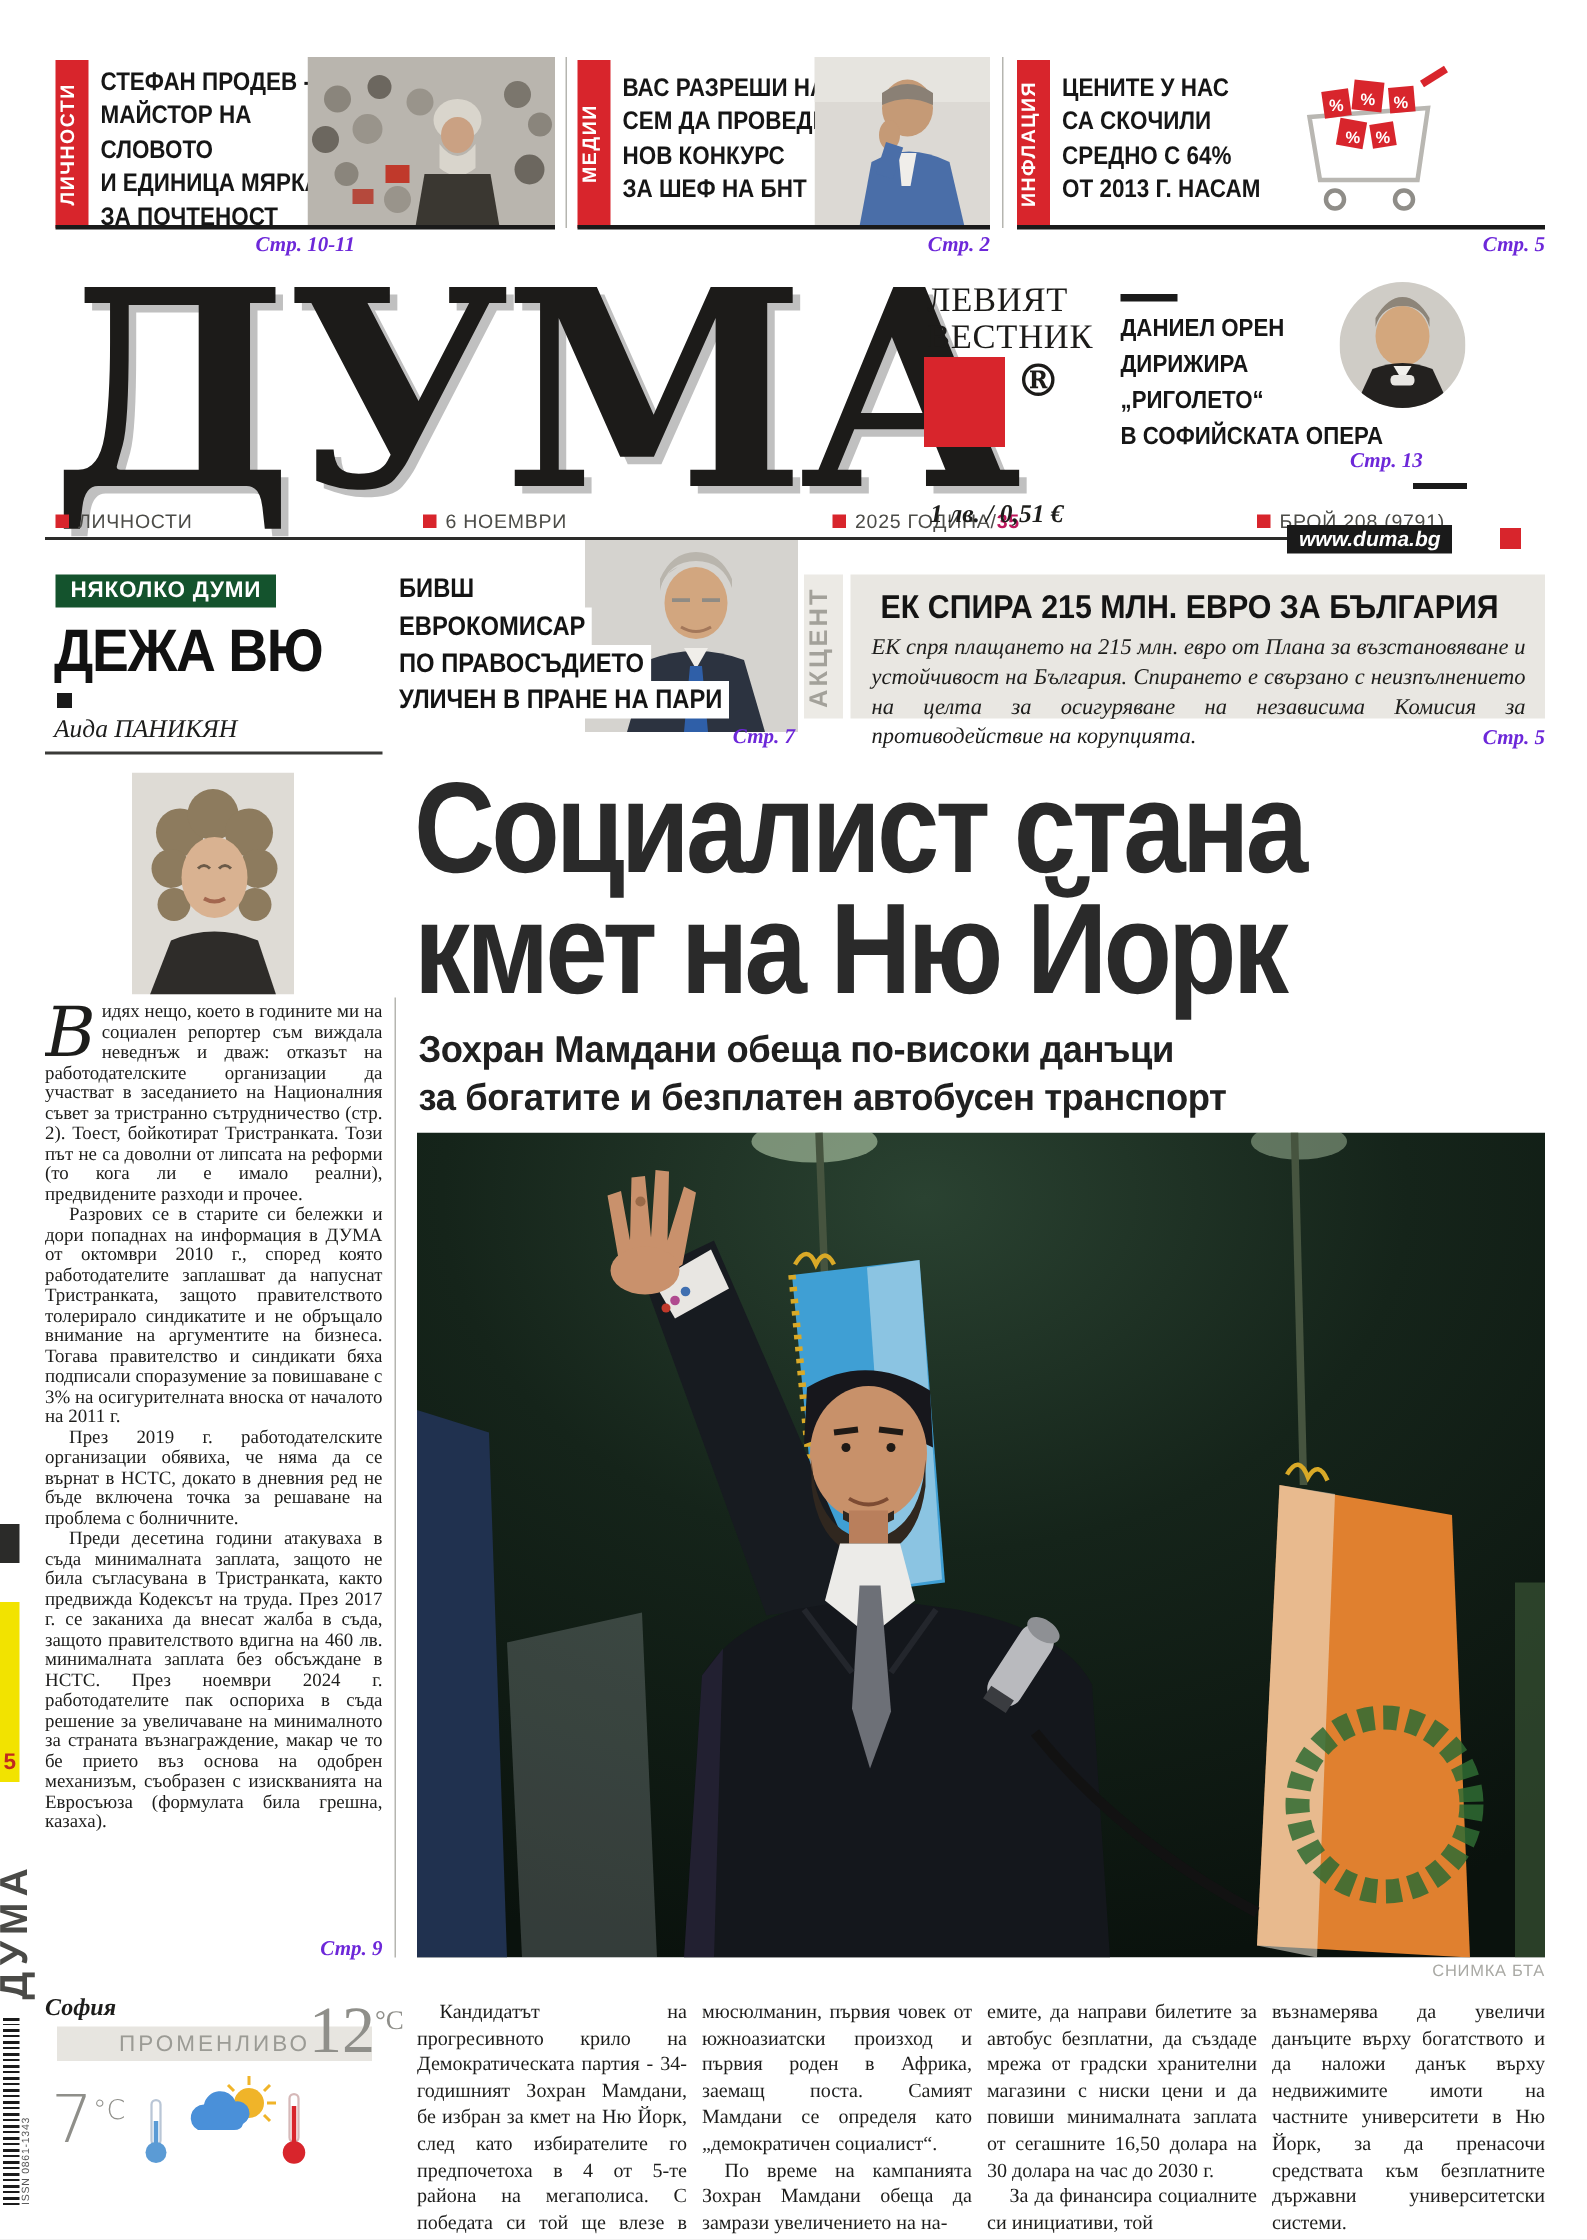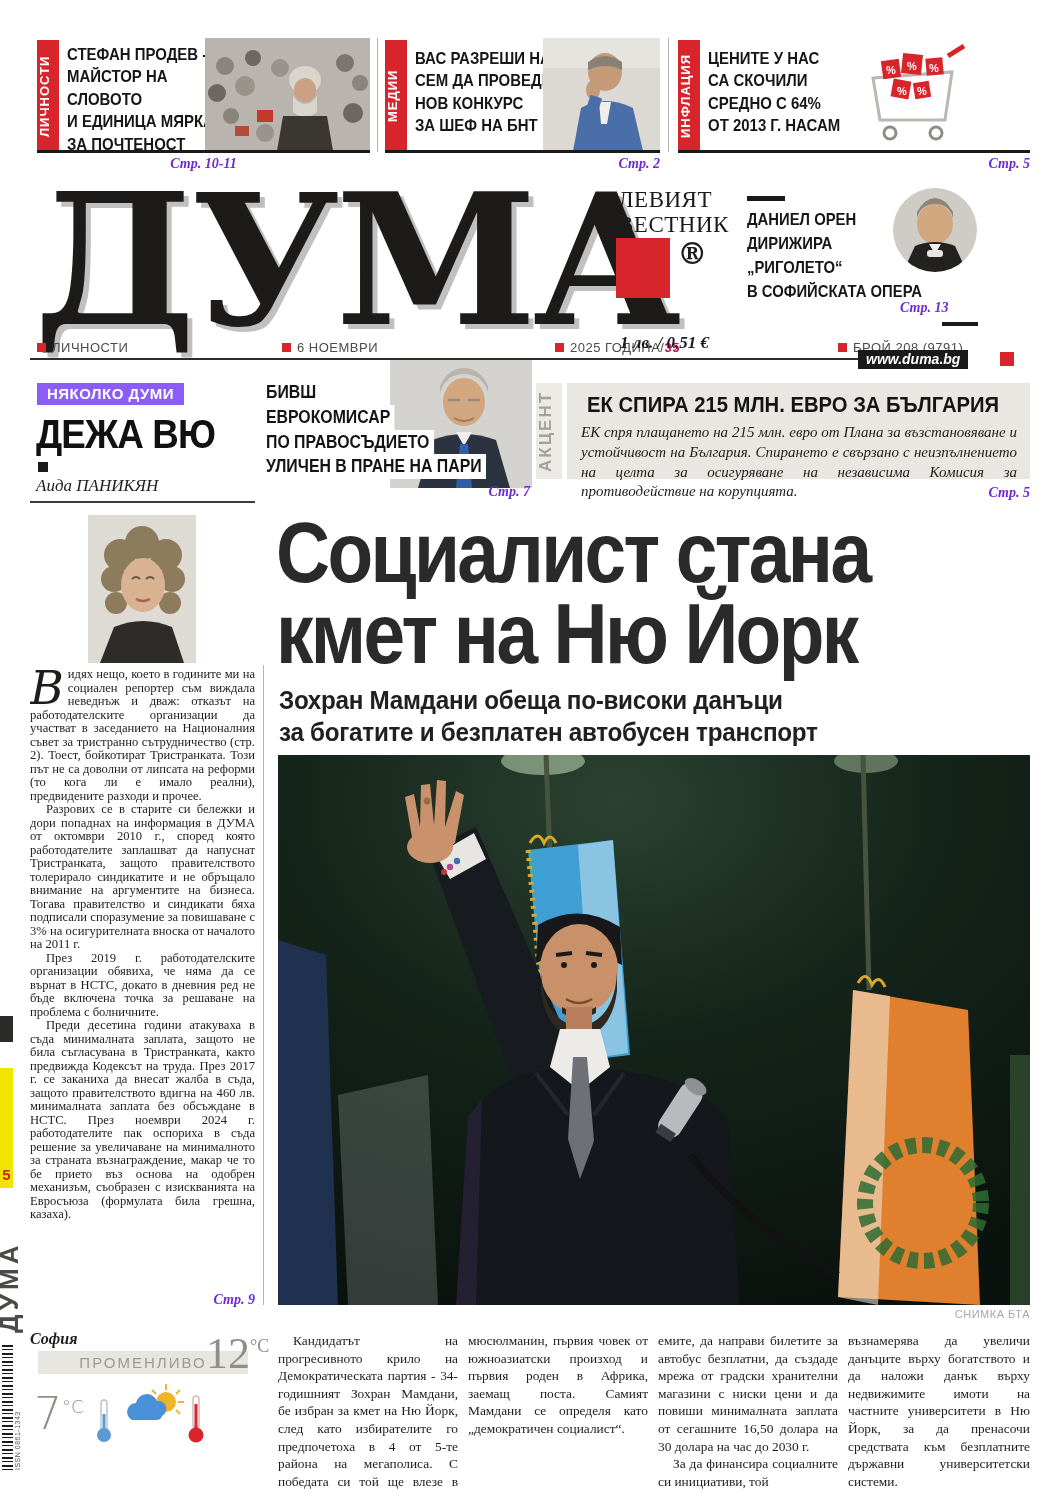--- a/index.html
+++ b/index.html
@@ -31,21 +31,21 @@
                 line-height:1.45; color:#161616; transform:scaleX(.9); transform-origin:left top; }
 
   
   .dl-item { font-family:"Liberation Sans",sans-serif; font-size:13px; color:#4c4c48; letter-spacing:.5px; }
   .dl-sq { display:inline-block; width:9px; height:9px; background:#d8252c; margin-right:6px; }
   #price { font-style:italic; font-weight:bold; font-size:17px; }
   #site-box { background:#1a1a1a; color:#fff; font-family:"Liberation Sans",sans-serif;
               font-weight:bold; font-style:italic; font-size:14px; padding:1px 8px 2px; }
 
   
-  #kicker { background:#8b5cf6; color:#fff; font-family:"Liberation Sans",sans-serif;
+  #kicker { background:#14532d; color:#fff; font-family:"Liberation Sans",sans-serif;
             font-weight:bold; font-size:15px; padding:2px 10px 3px; letter-spacing:.5px; display:inline-block; }
   #op-title { font-family:"Liberation Sans",sans-serif; font-weight:bold; font-size:40px;
               letter-spacing:-1px; transform:scaleX(.92); transform-origin:left top; color:#111; }
   #op-author { font-style:italic; font-size:17px; }
   .op-body p { font-size:12.6px; line-height:13.5px; text-align:justify; text-indent:16px; }
   .op-body p:first-child { text-indent:0; }
   .dropcap { float:left; font-family:"DejaVu Serif",serif; font-style:italic; font-size:46px;
              line-height:.82; padding:2px 4px 0 0; }
 
   
@@ -367,20 +367,21 @@
     </g>
     <path d="M412,400 Q470,472 560,520" stroke="#121212" stroke-width="7" fill="none"></path>
   </svg>
   <div class="abs" id="photo-credit" style="left:780px; top:1308px; width:250px; text-align:right;">СНИМКА БТА</div>
 
   <div class="abs story-col" style="left:278px; top:1332px; width:180px; height:158px; overflow:hidden;">
     <p class="nofirst" style="text-indent:15px;">Кандидатът на прогресивното крило на Демократическата партия - 34-годишният Зохран Мамдани, бе избран за кмет на Ню Йорк, след като избирателите го предпочетоха в 4 от 5-те района на мегаполиса. С победата си той ще влезе в историята като първия</p>
   </div>
   <div class="abs story-col" style="left:468px; top:1332px; width:180px; height:158px; overflow:hidden;">
     <p class="nofirst">мюсюлманин, първия човек от южноазиатски произход и първия роден в Африка, заемащ поста. Самият Мамдани се определя като „демократичен социалист“.</p>
+    <p>По време на кампанията Зохран Мамдани обеща да замрази увеличението на на-</p>
   </div>
   <div class="abs story-col" style="left:658px; top:1332px; width:180px; height:158px; overflow:hidden;">
     <p class="nofirst">емите, да направи билетите за автобус безплатни, да създаде мрежа от градски хранителни магазини с ниски цени и да повиши минималната заплата от сегашните 16,50 долара на 30 долара на час до 2030 г.</p>
     <p>За да финансира социалните си инициативи, той</p>
   </div>
   <div class="abs story-col" style="left:848px; top:1332px; width:182px; height:158px; overflow:hidden;">
     <p class="nofirst">възнамерява да увеличи данъците върху богатството и да наложи данък върху недвижимите имоти на частните университети в Ню Йорк, за да пренасочи средствата към безплатните държавни университетски системи.</p>
 
   </div>
 

